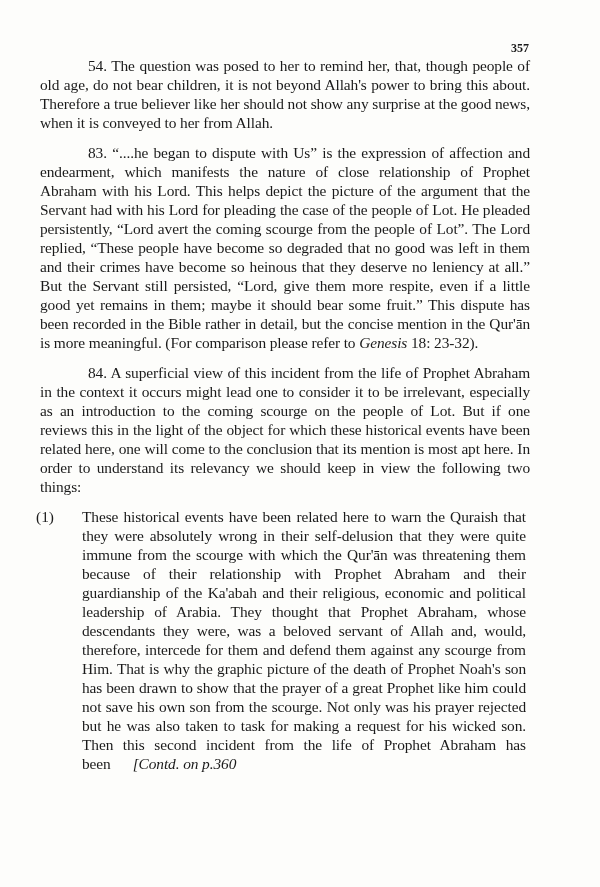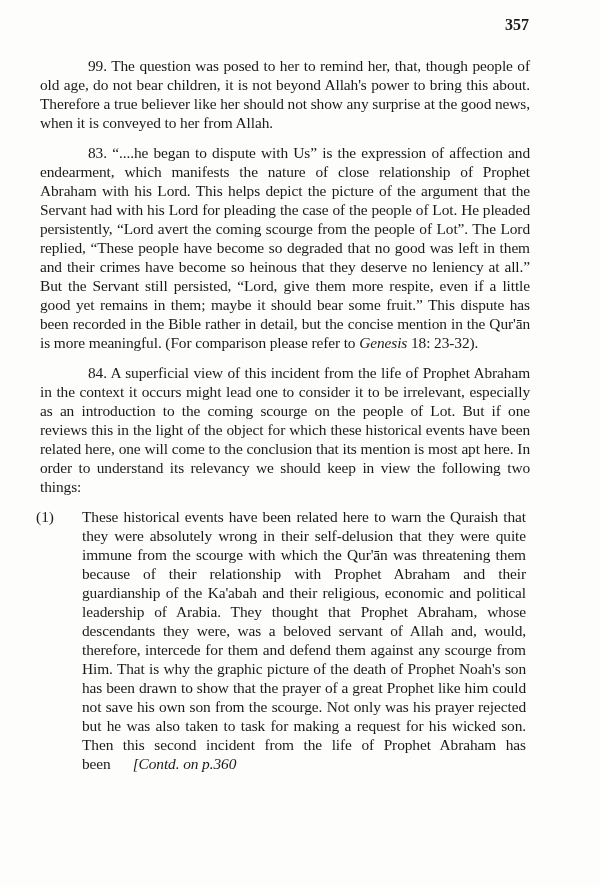--- a/index.html
+++ b/index.html
@@ -10,21 +10,21 @@
     font-family: "Liberation Serif", "DejaVu Serif", serif;
     position: relative;
   }
   .page { position: absolute; left: 40px; top: 0; width: 490px; }
   .header { position: relative; height: 56px; }
   .header .title {
     position: absolute; top: 29px; left: 0; width: 490px; text-align: center;
     font-style: italic; font-size: 16px; padding-left: 20px; box-sizing: border-box;
   }
   .header .pnum {
-    position: absolute; top: 16px; right: 1px; font-weight: bold; font-size: 16px;
+    position: absolute; top: 41px; right: 1px; font-weight: bold; font-size: 12px;
   }
   p {
     margin: 0 0 11px 0;
     font-size: 15.4px; line-height: 19px; text-align: justify;
     text-indent: 48px; letter-spacing: -0.1px;
   }
   p.first { margin-top: 6px; }
   .list { display: flex; margin-top: 10px; }
   .list .marker { width: 46px; flex: none; font-size: 15.4px; line-height: 19px; padding-left: 0; margin-left: -4px; }
   .list .body { width: 444px; font-size: 15.4px; line-height: 19px; text-align: justify; letter-spacing: -0.1px; }
@@ -33,21 +33,21 @@
   .contd { font-style: italic; margin-left: 22px; }
 </style>
 </head>
 <body>
 
 <div class="page">
   <div class="header">
     <span class="pnum">357</span>
   </div>
 
-  <p>99. The question was posed to her to remind her, that, though people of old age, do not bear children, it is not beyond Allah's power to bring this about. Therefore a true believer like her should not show any surprise at the good news, when it is conveyed to her from Allah.</p>
+  <p>54. The question was posed to her to remind her, that, though people of old age, do not bear children, it is not beyond Allah's power to bring this about. Therefore a true believer like her should not show any surprise at the good news, when it is conveyed to her from Allah.</p>
   <p><span>83. “....he began to dispute with Us” is the expression of affection and endearment, which manifests the nature of close relationship of Prophet Abraham with his Lord. This helps depict the picture of the argument that the Servant had with his Lord for pleading the case of the people of Lot. He pleaded persistently, “Lord avert the coming scourge from the people of Lot”. The Lord replied, “These people have become so degraded that no good was left in them and their crimes have become so heinous that they deserve no leniency at all.” But the Servant still persisted, “Lord, give them more respite, even if a little good yet remains in them; maybe it should bear some fruit.” This dispute has been recorded in the Bible rather in detail, but the concise mention in the Qur'ān is more meaningful. (For comparison please refer to</span> <i>Genesis</i><span> 18: 23-32).</span></p>
   <p>84. A superficial view of this incident from the life of Prophet Abraham in the context it occurs might lead one to consider it to be irrelevant, especially as an introduction to the coming scourge on the people of Lot. But if one reviews this in the light of the object for which these historical events have been related here, one will come to the conclusion that its mention is most apt here. In order to understand its relevancy we should keep in view the following two things:</p>
 
   <div class="list">
     <div class="marker">(1)</div>
     <div class="body">
       <span class="last">These historical events have been related here to warn the Quraish that they were absolutely wrong in their self-delusion that they were quite immune from the scourge with which the Qur'ān was threatening them because of their relationship with Prophet Abraham and their guardianship of the Ka'abah and their religious, economic and political leadership of Arabia. They thought that Prophet Abraham, whose descendants they were, was a beloved servant of Allah and, would, therefore, intercede for them and defend them against any scourge from Him. That is why the graphic picture of the death of Prophet Noah's son has been drawn to show that the prayer of a great Prophet like him could not save his own son from the scourge. Not only was his prayer rejected but he was also taken to task for making a request for his wicked son. Then this second incident from the life of Prophet Abraham has been</span><span class="contd">[Contd. on p.360</span>
     </div>
   </div>
 </div>

